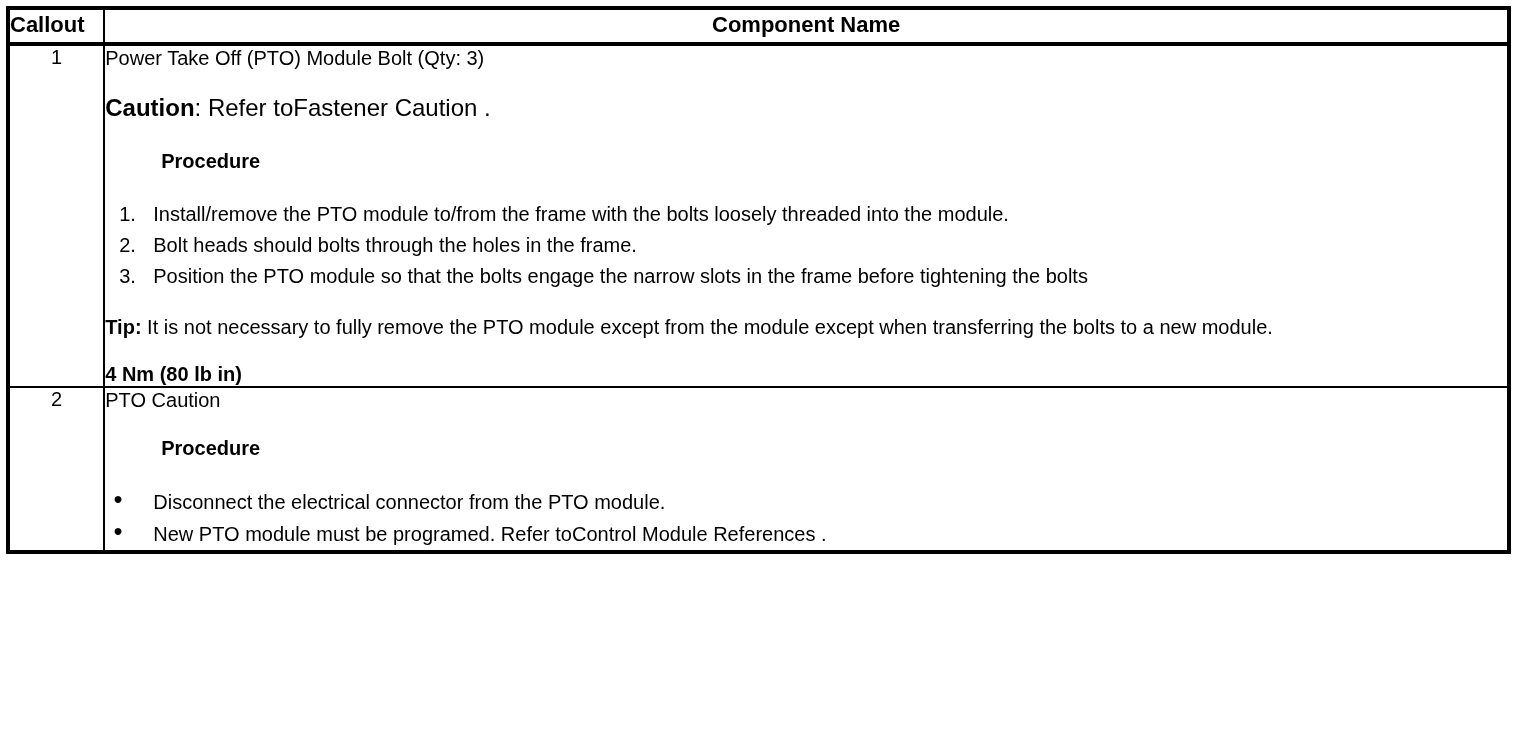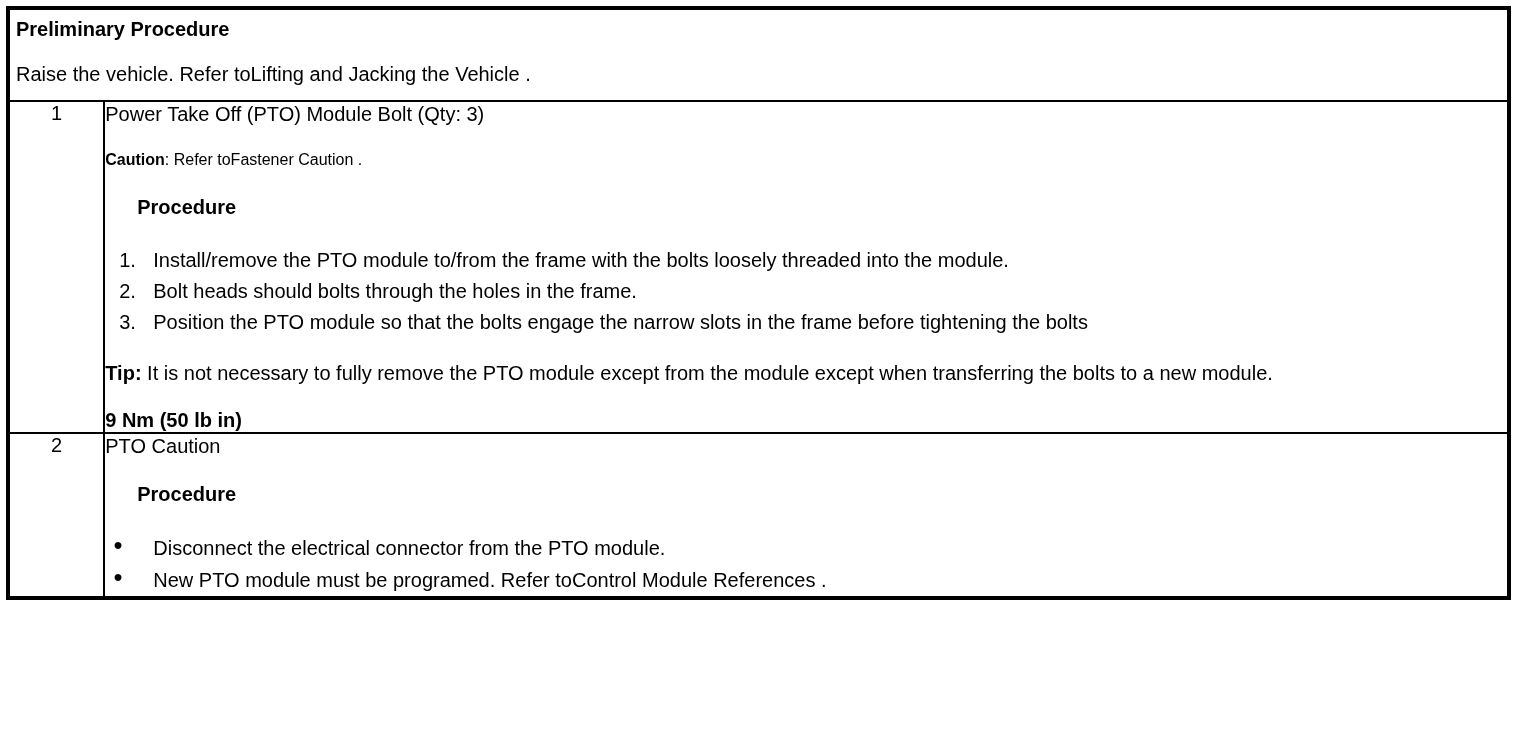--- a/index.html
+++ b/index.html
@@ -79,31 +79,31 @@
   td.content-cell {
     padding: 8px 10px 10px 8px;
     margin-top: 6px;
   }
   .comp-title {
     font-size: 20px;
     line-height: 1.2;
     margin: 0 0 24px 0;
   }
   .caution-line {
-    font-size: 16px;
+    font-size: 24px;
     line-height: 1.2;
     margin: 0 0 26px 0;
   }
   .caution-line b { font-weight: bold; }
   .proc-head {
     font-weight: bold;
     font-size: 20px;
     line-height: 1.2;
     margin: 0 0 26px 0;
-    padding-left: 32px;
+    padding-left: 56px;
   }
   ol.steps {
     margin: 0 0 22px 0;
     padding: 0;
     list-style: none;
   }
   ol.steps li {
     font-size: 20px;
     line-height: 1.55;
     position: relative;
@@ -149,46 +149,44 @@
 <body>
 
 <div class="page">
   <table class="service-table">
     <colgroup>
       <col class="callout-col">
       <col class="name-col">
     </colgroup>
     <tbody>
 
-
-      <tr class="prelim-row">
-        <td colspan="2">
-          <p class="prelim-title">Preliminary Procedure</p>
-          <p class="prelim-text">Raise the vehicle. Refer toLifting and Jacking the Vehicle .</p>
-        </td>
+      <tr class="header-row">
+        <td class="hdr-callout">Callout</td>
+        <td class="hdr-name">Component Name</td>
       </tr>
+
 
       <tr>
         <td class="callout-cell">1</td>
         <td class="content-cell">
           <p class="comp-title">Power Take Off (PTO) Module Bolt (Qty: 3)</p>
 
           <p class="caution-line"><b>Caution</b><span>: Refer toFastener Caution .</span></p>
 
           <p class="proc-head">Procedure</p>
 
           <ol class="steps">
             <li><span class="num">1.</span><span>Install/remove the PTO module to/from the frame with the bolts loosely threaded into the module.</span></li>
             <li><span class="num">2.</span><span>Bolt heads should bolts through the holes in the frame.</span></li>
             <li><span class="num">3.</span><span>Position the PTO module so that the bolts engage the narrow slots in the frame before tightening the bolts</span></li>
           </ol>
 
           <p class="tip-line"><b>Tip:</b><span> It is not necessary to fully remove the PTO module except from the module except when transferring the bolts to a new module.</span></p>
 
-          <p class="torque">9 Nm (50 lb in)</p>
+          <p class="torque">4 Nm (80 lb in)</p>
         </td>
       </tr>
 
       <tr>
         <td class="callout-cell">2</td>
         <td class="content-cell">
           <p class="comp-title">PTO Caution</p>
 
           <p class="proc-head">Procedure</p>
 

